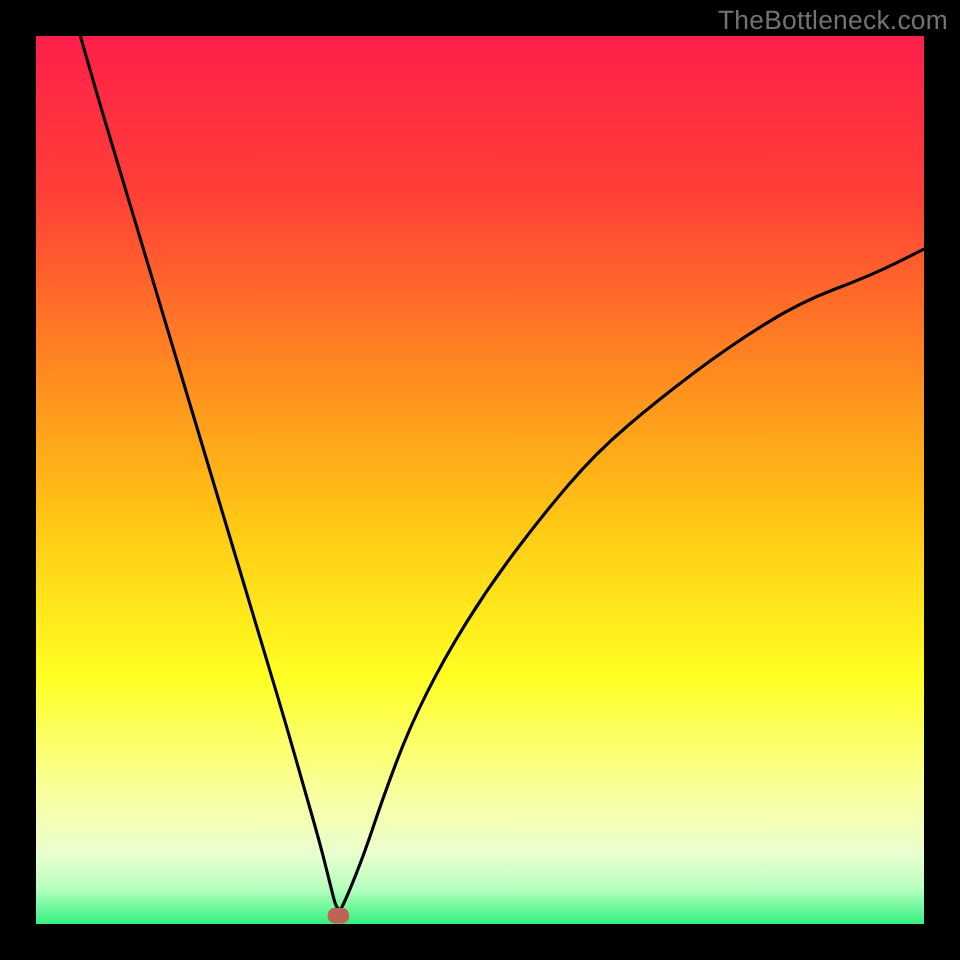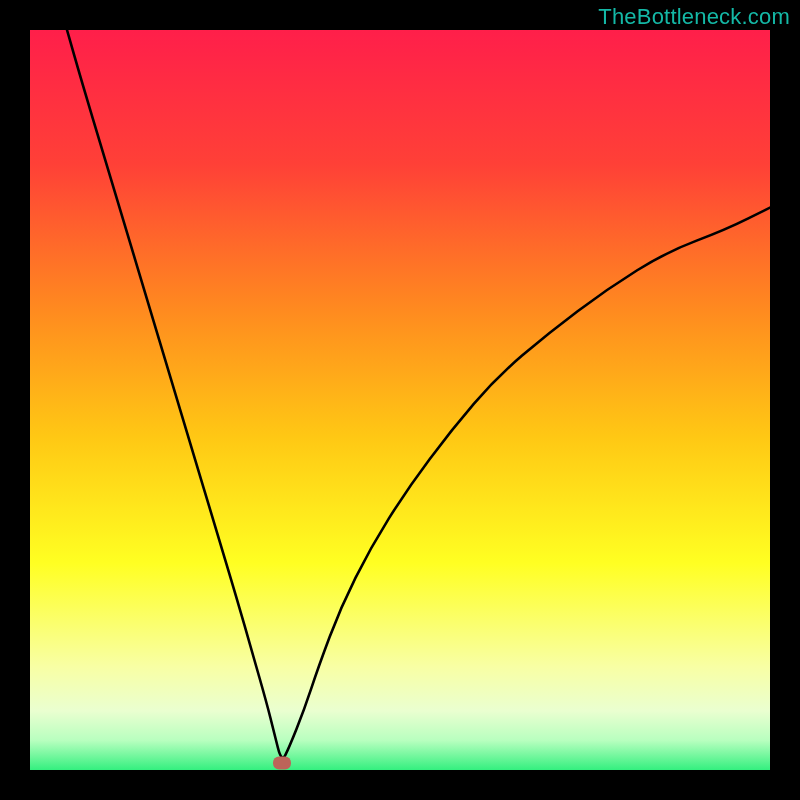--- a/index.html
+++ b/index.html
@@ -44,21 +44,21 @@
     position: absolute;
     width: 18px;
     height: 13px;
     border-radius: 6px;
     transform: translate(-50%, -50%);
   }
   .watermark {
     position: absolute;
     top: 4px;
     right: 10px;
-    color: #14b8a6;
+    color: #737373;
     font-size: 22px;
     letter-spacing: 0.2px;
     font-weight: 500;
   }
 </style>
 </head>
 <body>
 
 <div class="frame">
   <div class="plot">

